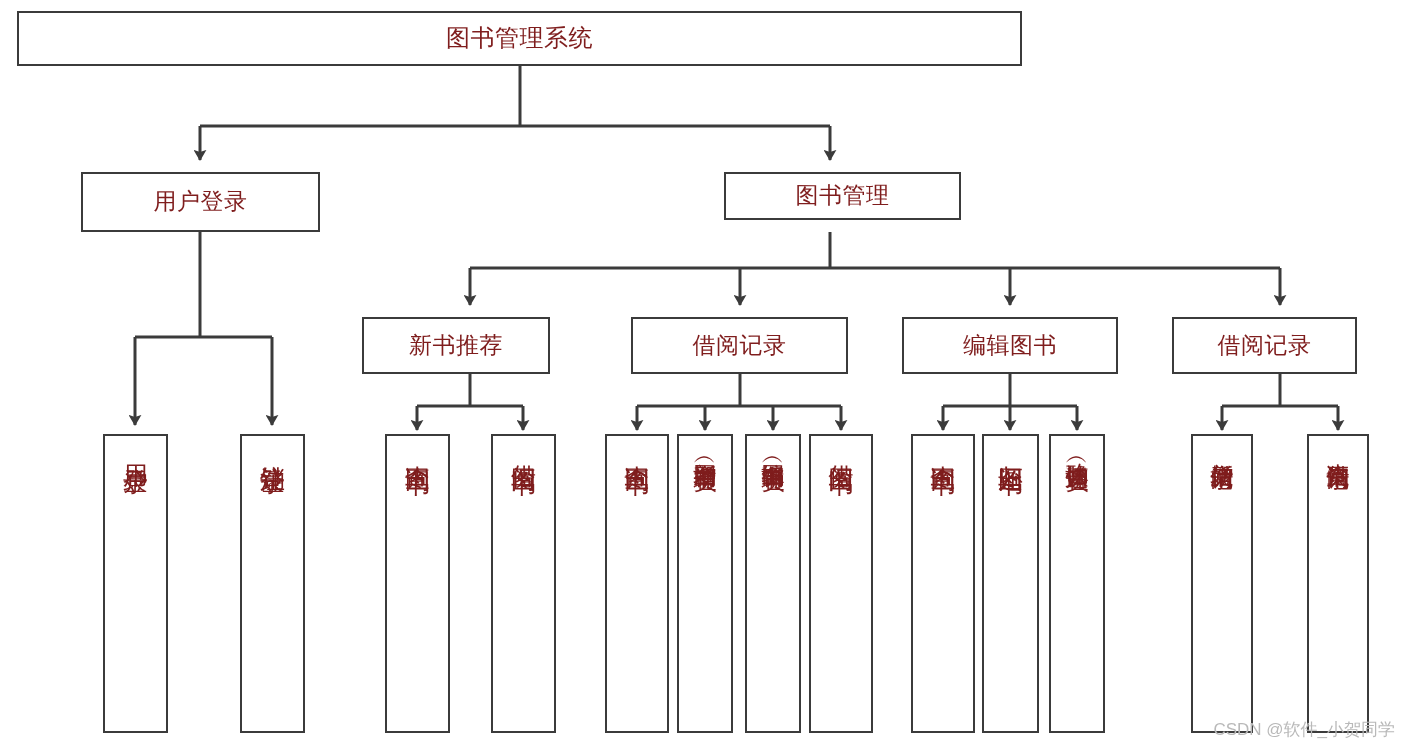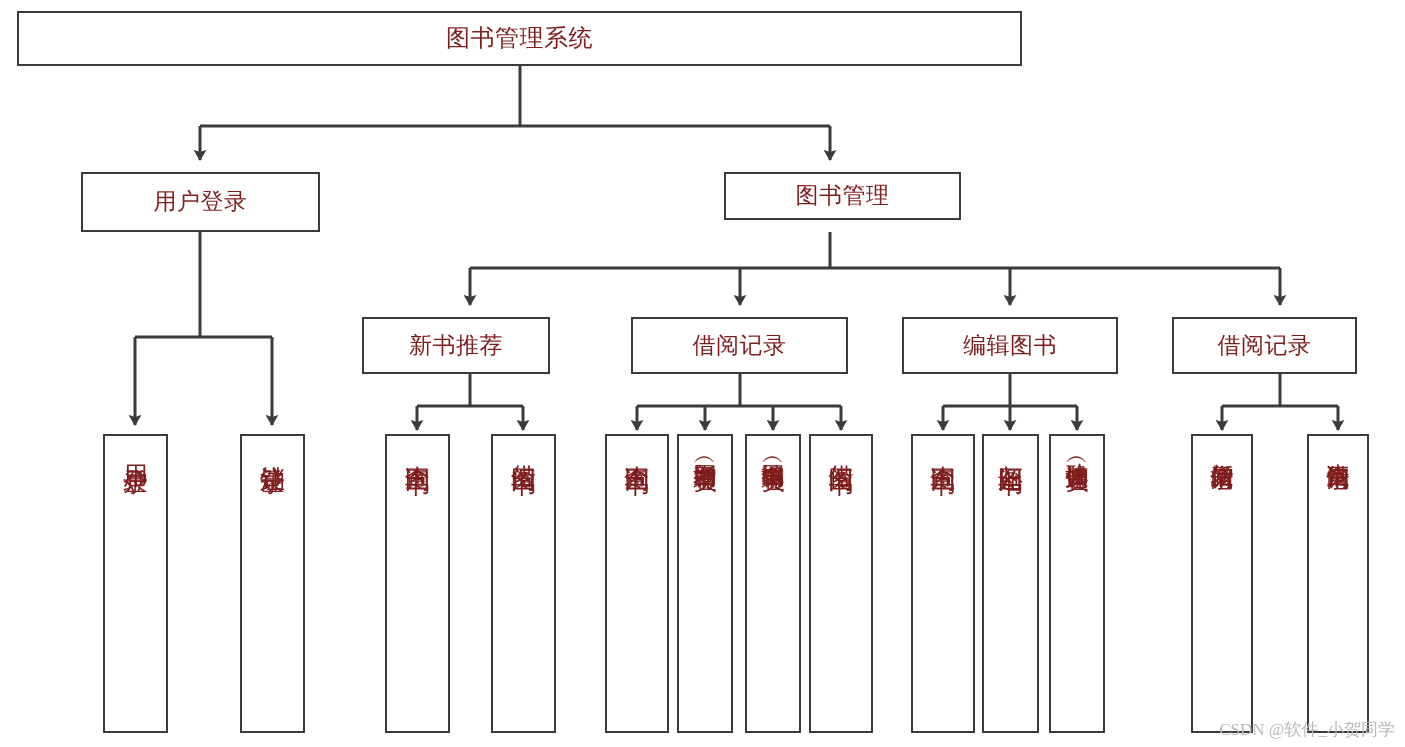--- a/index.html
+++ b/index.html
@@ -72,21 +72,21 @@
     letter-spacing: 1px;
   }
   #watermark {
     position: absolute;
     right: 10px;
     bottom: 6px;
     font-size: 17px;
     color: #b9b9b9;
     white-space: nowrap;
     z-index: 5;
-    font-family: Liberation Serif, serif;
+    font-family: Liberation Sans, sans-serif;
   }
 </style>
 </head>
 <body>
 
 <div id="diagram-root">
 
   <svg id="edge-layer" viewBox="0 0 1405 747" width="1405" height="747" xmlns="http://www.w3.org/2000/svg">
     <defs>
       <marker id="arrow" viewBox="0 0 12 14" refX="11" refY="7" markerWidth="11" markerHeight="13" orient="auto-start-reverse" markerUnits="userSpaceOnUse">

